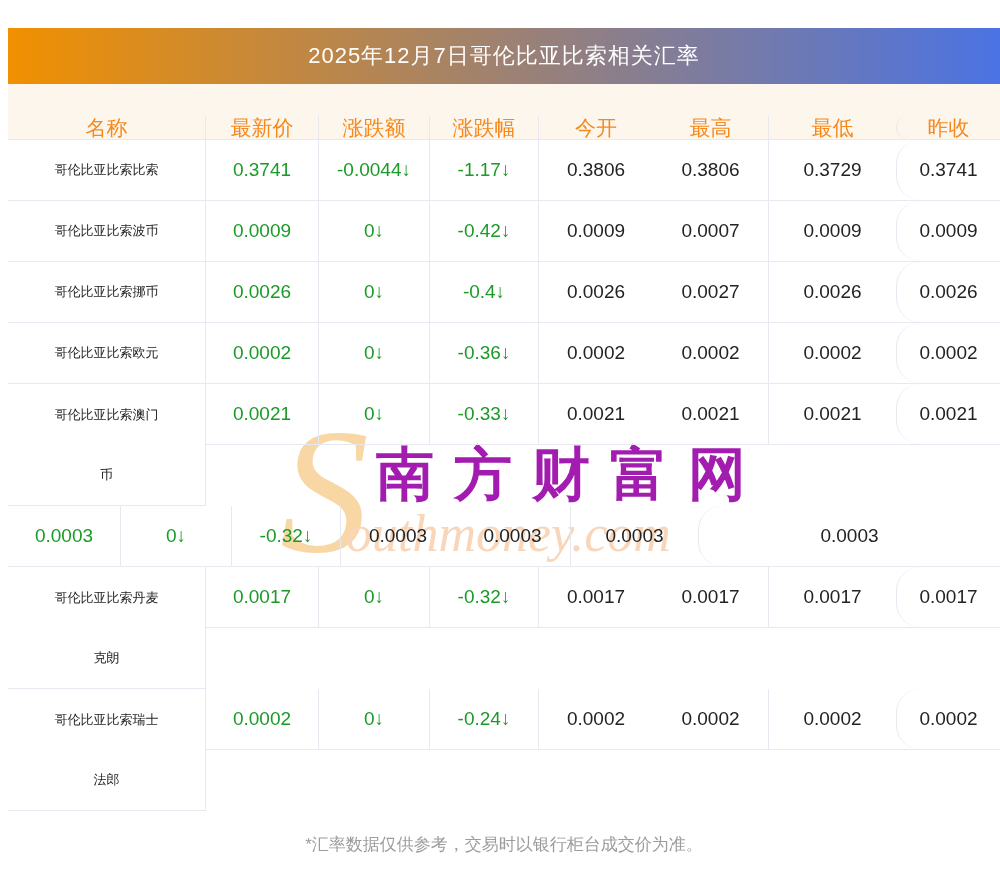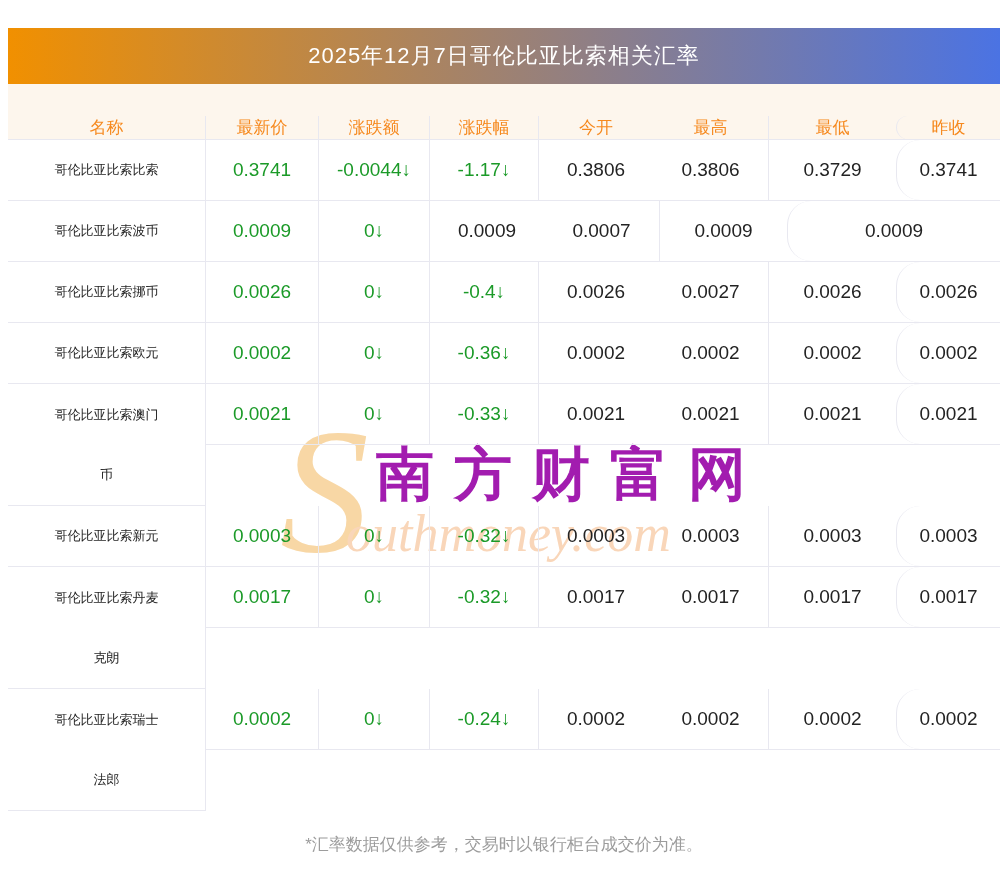--- a/index.html
+++ b/index.html
@@ -37,21 +37,21 @@
   .hdr-row{
     display:flex;
     height:56px;
     background:var(--header-bg);
     border-bottom:1px solid var(--border);
     position:relative;z-index:2;
   }
   .hdr-cell{
     display:flex;align-items:center;justify-content:center;
     color:var(--header-orange);
-    font-size:17px;
+    font-size:21px;
     margin-top:32px;
   }
   .rows{position:relative;z-index:2;}
   .row{display:flex;align-items:flex-start;}
   .name-cell{
     width:198px;
     border-right:1px solid var(--border);
     border-bottom:1px solid var(--border);
     align-self:stretch;
     display:flex;flex-direction:column;justify-content:center;
@@ -169,20 +169,21 @@
             <div class="cell c6">0.3741</div>
           </div>
         </div>
         <div class="row" style="height: 61px;">
           <div class="name-cell">
             <div class="name-line">哥伦比亚比索波币</div>
           </div>
           <div class="data-strip">
             <div class="cell c0 green">0.0009</div>
             <div class="cell c1 green">0↓</div>
+            <div class="cell c2 green">-0.42↓</div>
             <div class="cell c3">0.0009</div>
             <div class="cell c4">0.0007</div>
             <div class="cell c5">0.0009</div>
             <div class="cell c6">0.0009</div>
           </div>
         </div>
         <div class="row" style="height: 61px;">
           <div class="name-cell">
             <div class="name-line">哥伦比亚比索挪币</div>
           </div>
@@ -219,23 +220,20 @@
             <div class="cell c0 green">0.0021</div>
             <div class="cell c1 green">0↓</div>
             <div class="cell c2 green">-0.33↓</div>
             <div class="cell c3">0.0021</div>
             <div class="cell c4">0.0021</div>
             <div class="cell c5">0.0021</div>
             <div class="cell c6">0.0021</div>
           </div>
         </div>
         <div class="row" style="height: 61px;">
-          <div class="name-cell">
-            <div class="name-line">哥伦比亚比索新元</div>
-          </div>
           <div class="data-strip">
             <div class="cell c0 green">0.0003</div>
             <div class="cell c1 green">0↓</div>
             <div class="cell c2 green">-0.32↓</div>
             <div class="cell c3">0.0003</div>
             <div class="cell c4">0.0003</div>
             <div class="cell c5">0.0003</div>
             <div class="cell c6">0.0003</div>
           </div>
         </div>

